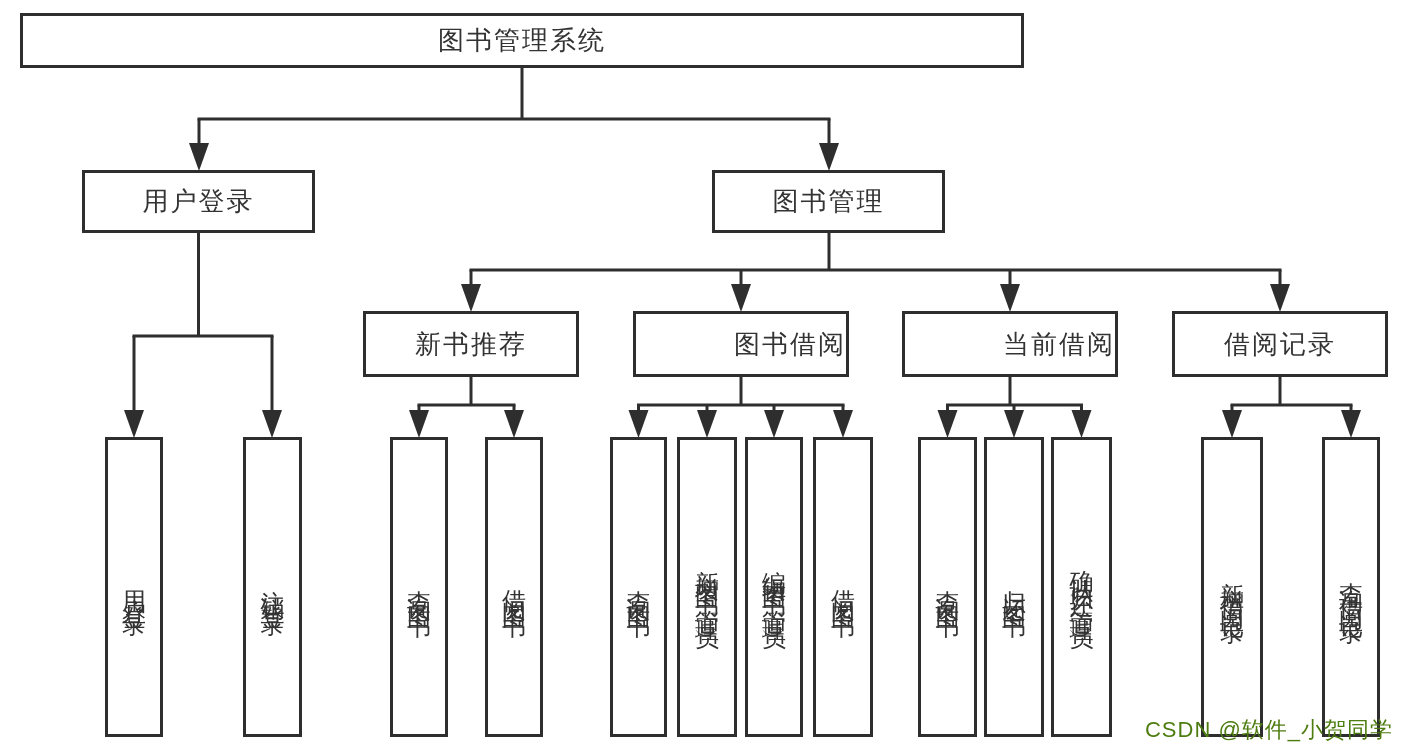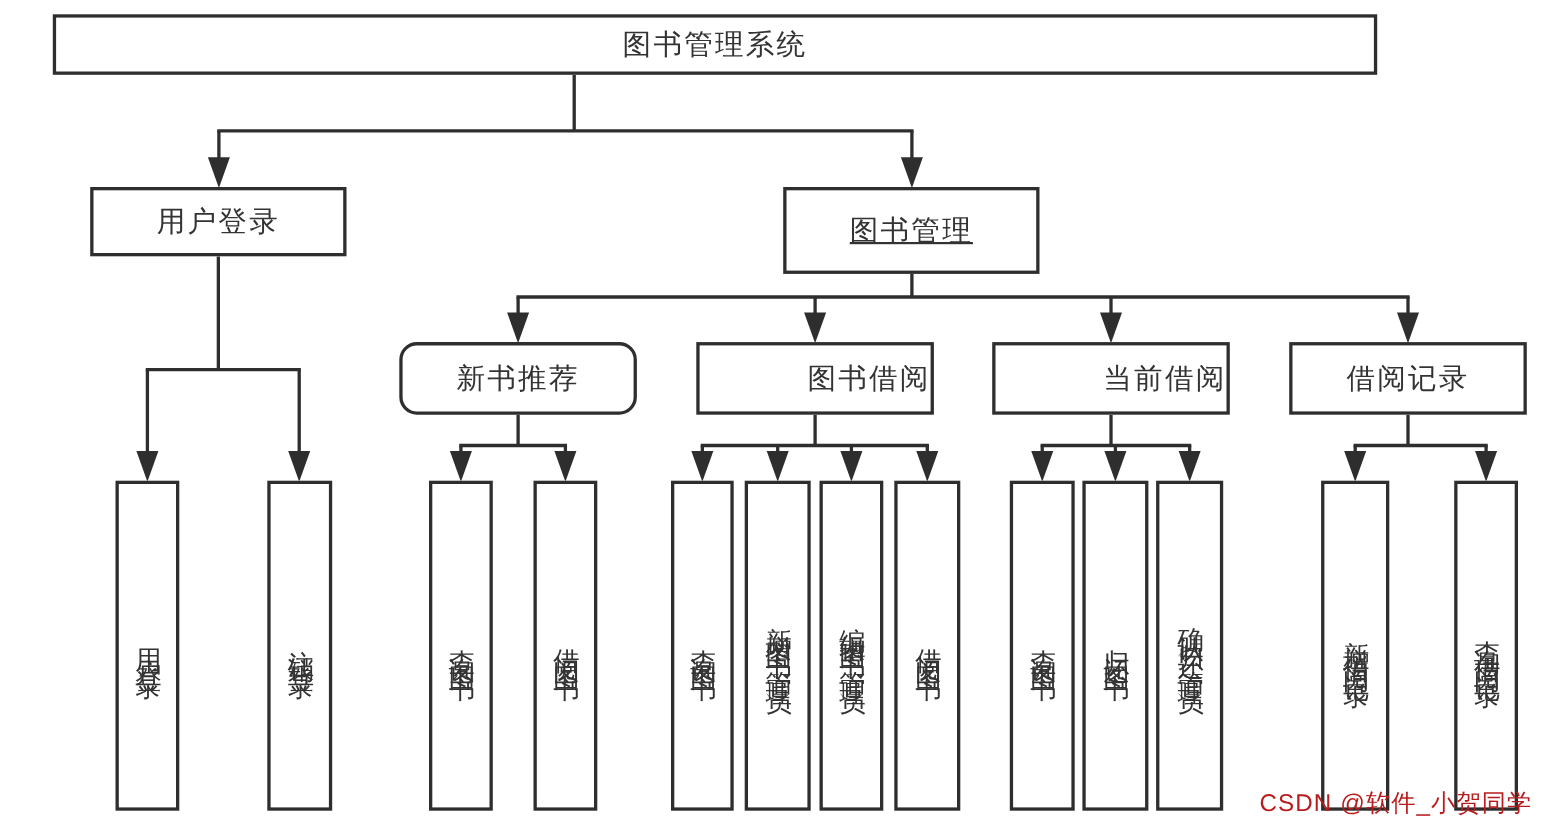--- a/index.html
+++ b/index.html
@@ -33,21 +33,21 @@
     writing-mode: vertical-rl;
     letter-spacing: 8px;
     line-height: 1.0;
     white-space: nowrap;
   }
   .watermark {
     position: absolute;
     right: 12px;
     bottom: 2px;
     font-size: 22px;
-    color: #b91c1c;
+    color: #4d7c0f;
     letter-spacing: 1px;
     white-space: nowrap;
   }
 </style>
 </head>
 <body>
 
 <div class="stage">
 
   <svg id="connectors" width="1405" height="747" viewBox="0 0 1405 747">
@@ -136,32 +136,32 @@
       <g>
         <line x1="1232" y1="405" x2="1232" y2="416" stroke="#2e2e2e" stroke-width="3"></line>
         <polygon points="1222,410 1242,410 1232,438" fill="#2e2e2e"></polygon>
       </g>
       <g>
         <line x1="1351" y1="405" x2="1351" y2="416" stroke="#2e2e2e" stroke-width="3"></line>
         <polygon points="1341,410 1361,410 1351,438" fill="#2e2e2e"></polygon>
       </g>
     </svg>
 
-  <div class="box hnode" style="left:20px; top:13px; width:1204px; height:55px;margin-left:28px;">
+  <div class="box hnode" style="left:20px; top:13px; width:1004px; height:55px;">
     <span>图书管理系统</span>
   </div>
 
   <div class="box hnode" style="left:82px; top:170px; width:233px; height:63px;">
     <span>用户登录</span>
   </div>
-  <div class="box hnode" style="left:712px; top:170px; width:233px; height:79px;text-decoration:underline;">
+  <div class="box hnode" style="left:712px; top:170px; width:233px; height:63px;">
     <span>图书管理</span>
   </div>
 
-  <div class="box hnode" style="left:363px; top:311px; width:216px; height:66px;border-radius:16px;">
+  <div class="box hnode" style="left:363px; top:311px; width:216px; height:66px;">
     <span>新书推荐</span>
   </div>
   <div class="box hnode" style="left:633px; top:311px; width:216px; height:66px;justify-content:flex-end;">
     <span>图书借阅</span>
   </div>
   <div class="box hnode" style="left:902px; top:311px; width:216px; height:66px;justify-content:flex-end;">
     <span>当前借阅</span>
   </div>
   <div class="box hnode" style="left:1172px; top:311px; width:216px; height:66px;">
     <span>借阅记录</span>

